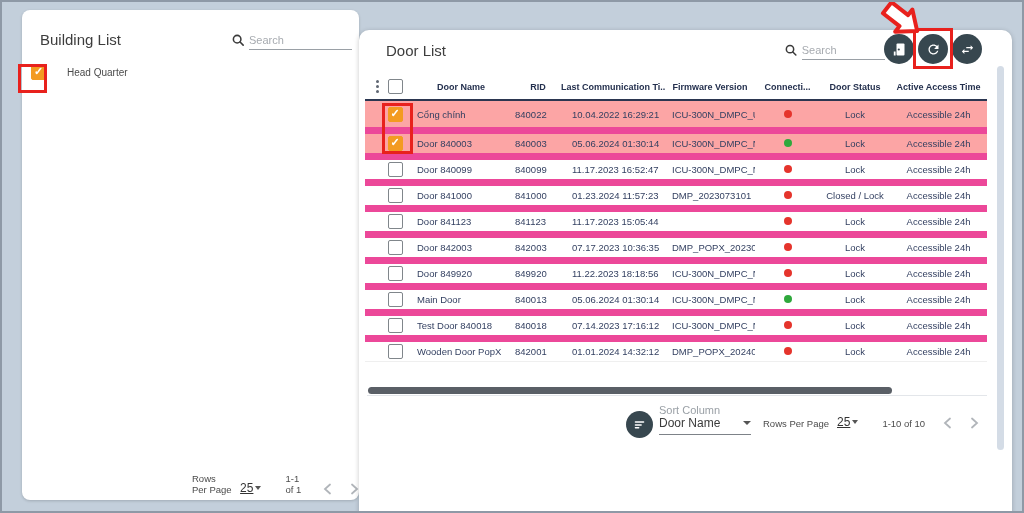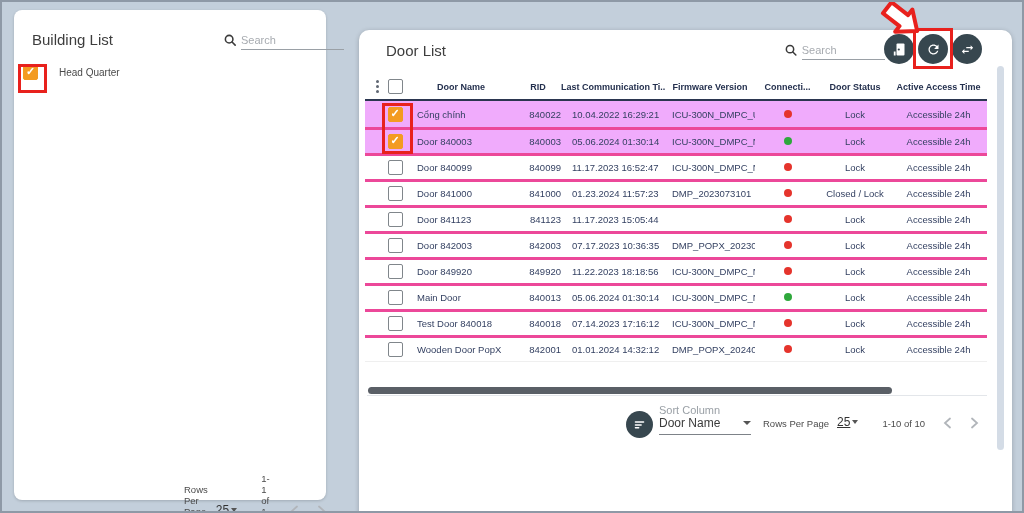--- a/index.html
+++ b/index.html
@@ -5,21 +5,21 @@
   * { box-sizing: border-box; margin: 0; padding: 0; }
   html,body { width:1024px; height:513px; }
   body {
     font-family: "Liberation Sans", sans-serif;
     background:#c3cfdb;
     position:relative;
     overflow:hidden;
     border:2px solid #8e99a6;
   }
   .panel { background:#fff; position:absolute; }
-  #left-panel { left:12px; top:8px; width:312px; height:490px; border-radius:8px; box-shadow:0 1px 3px rgba(0,0,0,.18); }
+  #left-panel { left:20px; top:8px; width:337px; height:490px; border-radius:8px; box-shadow:0 1px 3px rgba(0,0,0,.18); }
   #right-panel { left:357px; top:28px; width:653px; height:496px; border-radius:10px; box-shadow:0 1px 5px rgba(0,0,0,.22); }
 
   .panel-title { position:absolute; font-size:15px; color:#3d3d3d; }
   #left-title { left:18px; top:21px; }
   #right-title { left:27px; top:12px; }
 
   .searchbox { position:absolute; display:flex; align-items:flex-end; }
   #left-search { left:210px; top:22px; width:120px; }
   #right-search { left:426px; top:12px; width:100px; }
   .search-icon { width:14px; height:14px; margin-right:5px; margin-bottom:3px; }
@@ -29,26 +29,26 @@
   
   .circle-btn { position:absolute; top:4px; width:30px; height:30px; border-radius:50%; background:#37474f; display:flex; align-items:center; justify-content:center; border:none; cursor:pointer; }
   #btn-door { left:525px; } #btn-refresh { left:559px; } #btn-swap { left:593px; }
 
   
   .tgrid { display:grid; grid-template-columns:18px 24px 108px 46px 104px 90px 65px 70px 97px; align-items:center; }
   #door-table { position:absolute; left:6px; top:44px; width:622px; }
   #door-table-header { height:27px; border-bottom:2px solid #2b3650; }
   .hcell { font-size:9px; font-weight:bold; color:#24304e; text-align:center; white-space:nowrap; overflow:hidden; }
   .trow { height:26px; }
-  .trow + .trow { border-top:3px solid #ec4899; }
-  .trow.selected { background:#f0abfc; }
+  .trow + .trow { border-top:7px solid #ec4899; }
+  .trow.selected { background:#fca5a5; }
   #door-table-body { border-bottom:1px solid #efefef; }
   .tcell { font-size:9.5px; color:#323f60; white-space:nowrap; overflow:hidden; }
   .c-name { padding-left:10px; text-align:left; }
-  .c-rid { text-align:right; }
+  .c-rid { text-align:left; }
   .c-comm { padding-left:11px; text-align:left; }
   .c-fw { padding-left:7px; text-align:left; }
   .c-conn { text-align:center; }
   .c-status { text-align:center; }
   .c-access { text-align:center; }
   .dot { display:inline-block; width:8px; height:8px; border-radius:50%; }
   .dot.red { background:#e5342c; } .dot.green { background:#2fa83c; }
 
   .cb { display:inline-block; width:15px; height:15px; border:1.5px solid #80868b; border-radius:2px; background:#fff; position:relative; cursor:pointer; }
   .cb.checked { background:#f39b21; border-color:#f39b21; }

